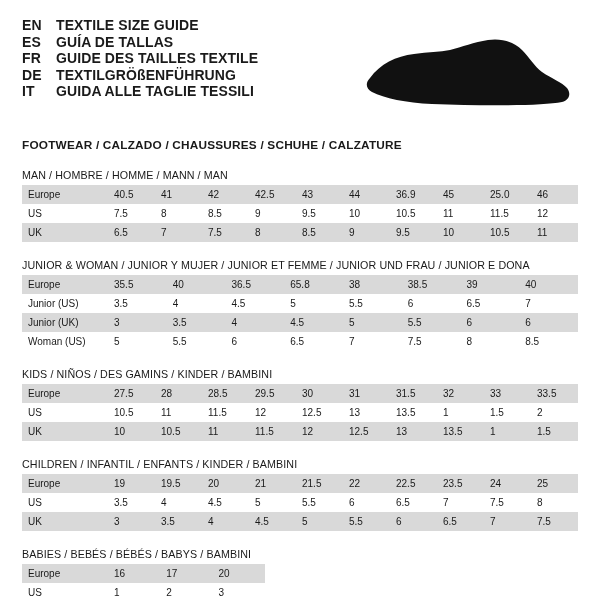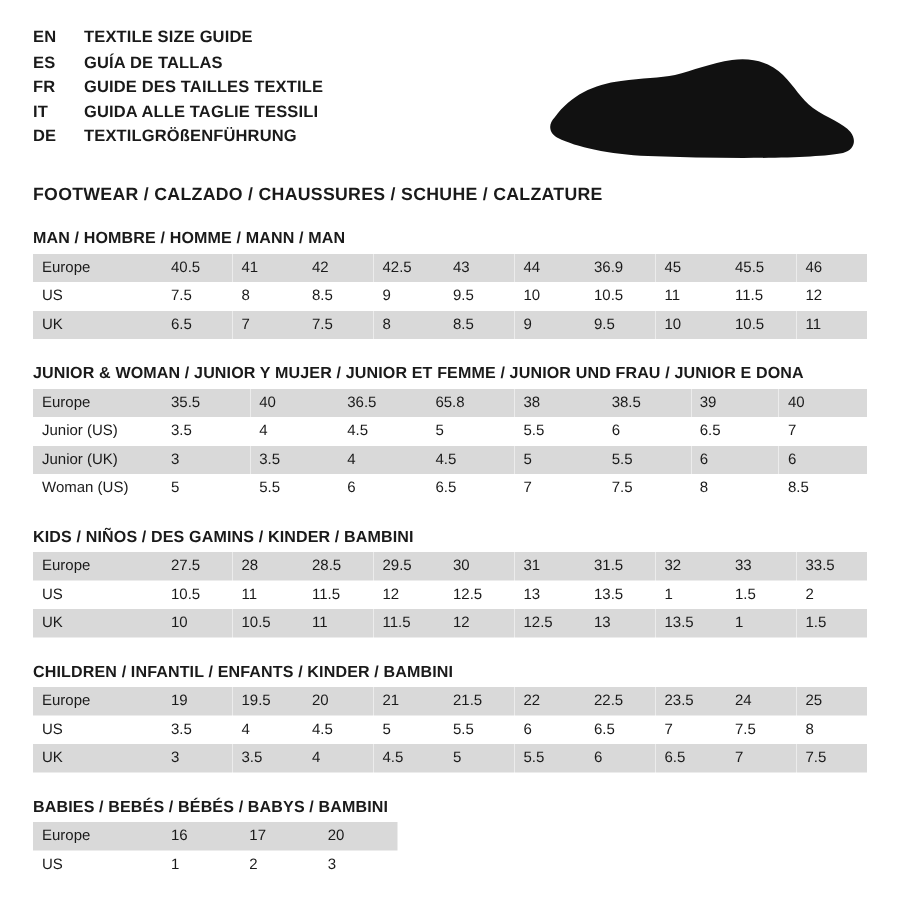--- a/index.html
+++ b/index.html
@@ -26,21 +26,21 @@
     height: 100px;
   }
   .lang-list {
     display: flex;
     flex-direction: column;
     gap: 1px;
   }
   .lang-row {
     display: flex;
     align-items: baseline;
-    font-size: 11px;
+    font-size: 14px;
     line-height: 15.5px;
     font-weight: bold;
     letter-spacing: 0.1px;
   }
   .lang-code {
     width: 34px;
     flex: 0 0 34px;
     font-weight: bold;
   }
   .lang-text { font-weight: bold; }
@@ -48,31 +48,31 @@
   .shoe-wrap {
     width: 210px;
     height: 86px;
     position: relative;
     margin-right: 6px;
     margin-top: 16px;
   }
   .shoe-wrap svg { display: block; }
 
   .section-title {
-    margin-top: 4px;
+    margin-top: 20px;
     font-size: 11.8px;
     font-weight: bold;
     letter-spacing: 0.2px;
   }
 
   
   .block { margin-top: 17px; }
   .block-title {
     font-size: 10.7px;
-    font-weight: bold;
+    font-weight: normal;
     margin-bottom: 4px;
     letter-spacing: 0.1px;
   }
   table {
     border-collapse: collapse;
     width: 100%;
     table-layout: fixed;
   }
   td {
     font-size: 10px;
@@ -105,26 +105,26 @@
       </div>
       <div class="lang-row">
         <span class="lang-code">ES</span>
         <span class="lang-text">GUÍA DE TALLAS</span>
       </div>
       <div class="lang-row">
         <span class="lang-code">FR</span>
         <span class="lang-text">GUIDE DES TAILLES TEXTILE</span>
       </div>
       <div class="lang-row">
+        <span class="lang-code">DE</span>
+        <span class="lang-text">TEXTILGRÖßENFÜHRUNG</span>
+      </div>
+      <div class="lang-row">
         <span class="lang-code">IT</span>
         <span class="lang-text">GUIDA ALLE TAGLIE TESSILI</span>
-      </div>
-      <div class="lang-row">
-        <span class="lang-code">DE</span>
-        <span class="lang-text">TEXTILGRÖßENFÜHRUNG</span>
       </div>
     </div>
 
     <div class="shoe-wrap">
       <svg viewBox="0 0 210 86" width="210" height="86" aria-hidden="true">
         <path fill="#111111" d="M8 44
           C 18 30, 34 22, 52 20
           C 66 18, 78 18, 88 16
           C 100 13, 112 8, 126 6
           C 140 4, 152 8, 160 16
@@ -147,21 +147,21 @@
           <tr class="shaded">
         <td class="label">Europe</td>
         <td>40.5</td>
         <td>41</td>
         <td>42</td>
         <td>42.5</td>
         <td>43</td>
         <td>44</td>
         <td>36.9</td>
         <td>45</td>
-        <td>45.5</td>
+        <td>25.0</td>
         <td>46</td>
       </tr>
       <tr class="plain">
         <td class="label">US</td>
         <td>7.5</td>
         <td>8</td>
         <td>8.5</td>
         <td>9</td>
         <td>9.5</td>
         <td>10</td>

